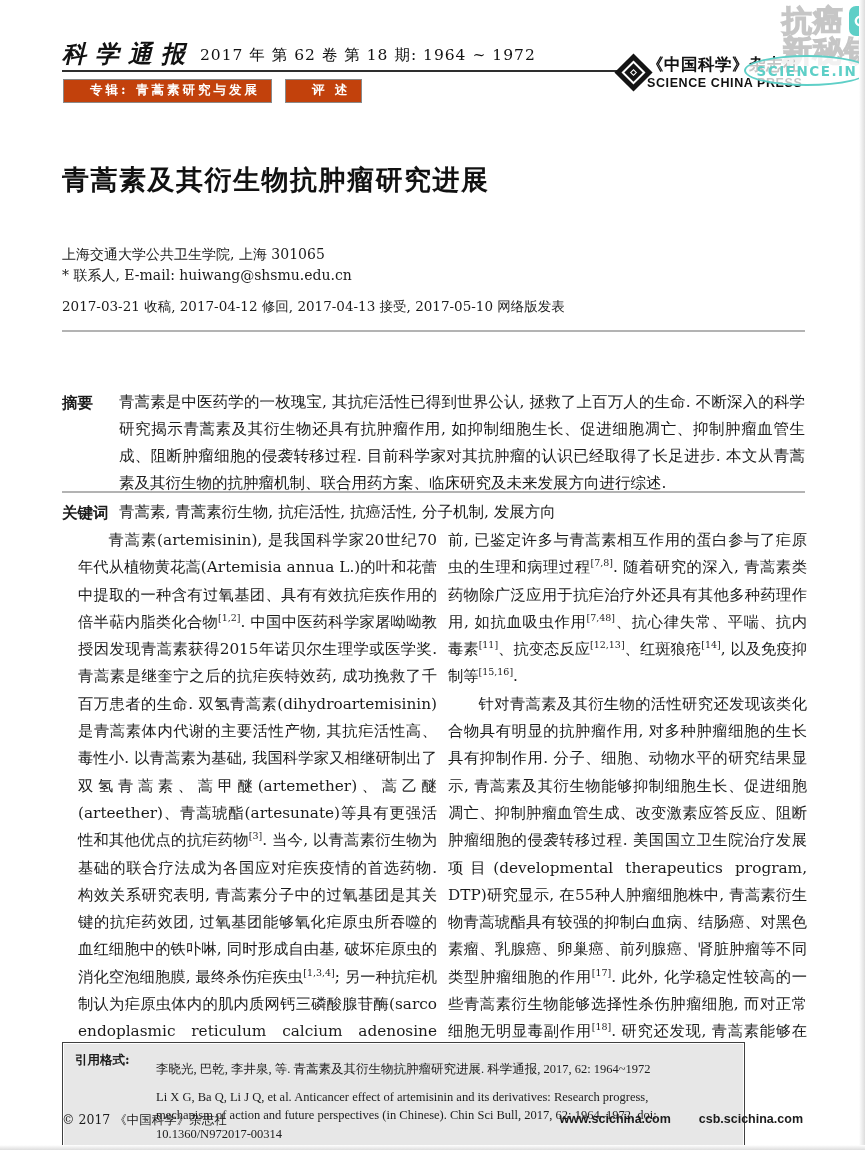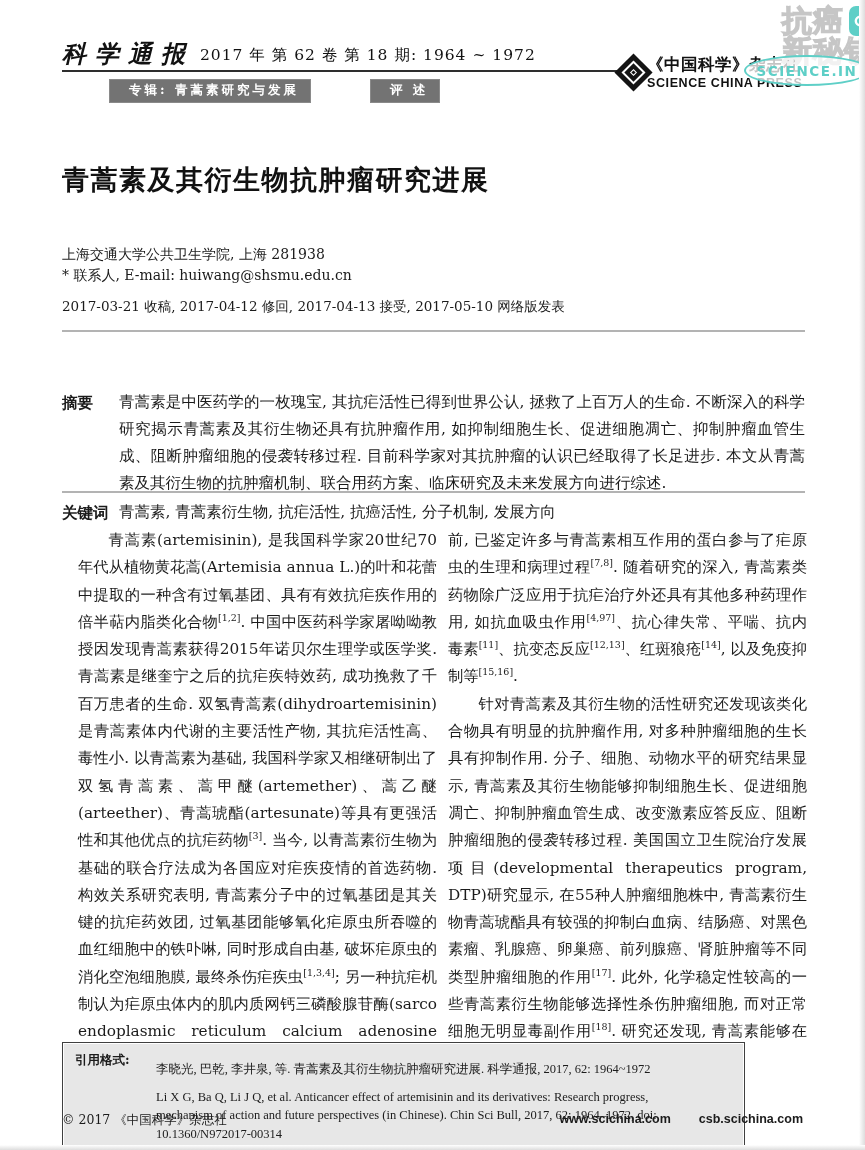--- a/index.html
+++ b/index.html
@@ -10,21 +10,21 @@
     font-family:"DejaVu Serif","Liberation Serif",serif; color:#1b1b1b;
   }
   .edge-right { position:absolute; right:0; top:0; width:6px; height:100%; background:linear-gradient(to right,#fff,#ddd); }
   .edge-bottom { position:absolute; left:0; bottom:0; width:100%; height:5px; background:linear-gradient(to bottom,#fff,#ddd); }
 
   
   .journal-logo { position:absolute; left:62px; top:38px; font-size:24px; font-weight:bold; font-style:italic; letter-spacing:9px; color:#111; }
   .issue-info { position:absolute; left:200px; top:45px; font-size:15.5px; color:#111; letter-spacing:1px; }
   .header-rule { position:absolute; left:62px; top:70px; width:586px; height:2px; background:#2e2e2e; }
   .tags { position:absolute; left:63px; top:79px; display:flex; gap:13px; }
-  .tag { background:#737373; border:1px solid #8a8a8a; color:#fff; font-size:12.5px; font-weight:bold; letter-spacing:3px; padding:2px 11px 3px 19px; white-space:nowrap;margin-left:46px; }
+  .tag { background:#c2410c; border:1px solid #8a8a8a; color:#fff; font-size:12.5px; font-weight:bold; letter-spacing:3px; padding:2px 11px 3px 26px; white-space:nowrap; }
 
   
   .press { position:absolute; left:620px; top:54px; display:flex; align-items:center; }
   .press-diamond { width:27px; height:27px; background:#141414; transform:rotate(45deg); position:relative; flex:0 0 auto; }
   .press-diamond::before { content:""; position:absolute; inset:5px; border:2px solid #fff; }
   .press-diamond::after { content:""; position:absolute; inset:11px; border:1.5px solid #fff; }
   .press-text { display:flex; flex-direction:column; }
   .press-cn { font-size:16.5px; font-weight:bold; color:#111; letter-spacing:0.5px; }
   .press-en { font-family:"Liberation Sans","DejaVu Sans",sans-serif; font-size:12.5px; font-weight:bold; color:#111; letter-spacing:0.6px; }
 
@@ -101,21 +101,21 @@
         </svg>
       </span>
     </div>
     <div class="wm-text">新秘钥</div>
     <div class="wm-oval" id="wm-oval" style="border-color: rgb(94, 207, 199);">
       <span class="wm-domain" id="wm-domain" style="color: rgb(94, 207, 199);">SCIENCE.IN</span>
     </div>
   </div>
 
   <h1 class="title">青蒿素及其衍生物抗肿瘤研究进展</h1>
-  <div class="affiliation">上海交通大学公共卫生学院, 上海  281938</div>
+  <div class="affiliation">上海交通大学公共卫生学院, 上海  301065</div>
   <div class="contact"><span>* 联系人, E-mail: </span><span>huiwang@shsmu.edu.cn</span></div>
   <div class="dates">2017-03-21 收稿, 2017-04-12 修回, 2017-04-13 接受, 2017-05-10 网络版发表</div>
 
   <div class="rule-grey" style="top:330px;"></div>
 
   <div class="labeled" style="top:345px;">
     <span class="lab">摘要</span>
     <span class="txt">青蒿素是中医药学的一枚瑰宝, 其抗疟活性已得到世界公认, 拯救了上百万人的生命. 不断深入的科学研究揭示青蒿素及其衍生物还具有抗肿瘤作用, 如抑制细胞生长、促进细胞凋亡、抑制肿瘤血管生成、阻断肿瘤细胞的侵袭转移过程. 目前科学家对其抗肿瘤的认识已经取得了长足进步. 本文从青蒿素及其衍生物的抗肿瘤机制、联合用药方案、临床研究及未来发展方向进行综述.</span>
   </div>
 
@@ -123,21 +123,21 @@
     <span class="lab">关键词</span>
     <span class="txt">青蒿素, 青蒿素衍生物, 抗疟活性, 抗癌活性, 分子机制, 发展方向</span>
   </div>
 
   <div class="rule-grey" style="top:491px;"></div>
 
   <div class="col col-left">
     <p class="indent">青蒿素(artemisinin), 是我国科学家20世纪70年代从植物黄花蒿(Artemisia annua L.)的叶和花蕾中提取的一种含有过氧基团、具有有效抗疟疾作用的倍半萜内脂类化合物<sup>[1,2]</sup>. 中国中医药科学家屠呦呦教授因发现青蒿素获得2015年诺贝尔生理学或医学奖. 青蒿素是继奎宁之后的抗疟疾特效药, 成功挽救了千百万患者的生命. 双氢青蒿素(dihydroartemisinin)是青蒿素体内代谢的主要活性产物, 其抗疟活性高、毒性小. 以青蒿素为基础, 我国科学家又相继研制出了双氢青蒿素、蒿甲醚(artemether)、蒿乙醚(arteether)、青蒿琥酯(artesunate)等具有更强活性和其他优点的抗疟药物<sup>[3]</sup>. 当今, 以青蒿素衍生物为基础的联合疗法成为各国应对疟疾疫情的首选药物. 构效关系研究表明, 青蒿素分子中的过氧基团是其关键的抗疟药效团, 过氧基团能够氧化疟原虫所吞噬的血红细胞中的铁卟啉, 同时形成自由基, 破坏疟原虫的消化空泡细胞膜, 最终杀伤疟疾虫<sup>[1,3,4]</sup>; 另一种抗疟机制认为疟原虫体内的肌内质网钙三磷酸腺苷酶(sarco endoplasmic reticulum calcium adenosine triphosphatase, SERCA, 钙质子泵)是青蒿素的作用靶点<sup>[5,6]</sup>. 目</p>
   </div>
   <div class="col col-right">
-    <p>前, 已鉴定许多与青蒿素相互作用的蛋白参与了疟原虫的生理和病理过程<sup>[7,8]</sup>. 随着研究的深入, 青蒿素类药物除广泛应用于抗疟治疗外还具有其他多种药理作用, 如抗血吸虫作用<sup>[4,97]</sup>、抗心律失常、平喘、抗内毒素<sup>[11]</sup>、抗变态反应<sup>[12,13]</sup>、红斑狼疮<sup>[14]</sup>, 以及免疫抑制等<sup>[15,16]</sup>.</p>
+    <p>前, 已鉴定许多与青蒿素相互作用的蛋白参与了疟原虫的生理和病理过程<sup>[7,8]</sup>. 随着研究的深入, 青蒿素类药物除广泛应用于抗疟治疗外还具有其他多种药理作用, 如抗血吸虫作用<sup>[7,48]</sup>、抗心律失常、平喘、抗内毒素<sup>[11]</sup>、抗变态反应<sup>[12,13]</sup>、红斑狼疮<sup>[14]</sup>, 以及免疫抑制等<sup>[15,16]</sup>.</p>
     <p class="indent">针对青蒿素及其衍生物的活性研究还发现该类化合物具有明显的抗肿瘤作用, 对多种肿瘤细胞的生长具有抑制作用. 分子、细胞、动物水平的研究结果显示, 青蒿素及其衍生物能够抑制细胞生长、促进细胞凋亡、抑制肿瘤血管生成、改变激素应答反应、阻断肿瘤细胞的侵袭转移过程. 美国国立卫生院治疗发展项目(developmental therapeutics program, DTP)研究显示, 在55种人肿瘤细胞株中, 青蒿素衍生物青蒿琥酯具有较强的抑制白血病、结肠癌、对黑色素瘤、乳腺癌、卵巢癌、前列腺癌、肾脏肿瘤等不同类型肿瘤细胞的作用<sup>[17]</sup>. 此外, 化学稳定性较高的一些青蒿素衍生物能够选择性杀伤肿瘤细胞, 而对正常细胞无明显毒副作用<sup>[18]</sup>. 研究还发现, 青蒿素能够在一定程度上改善多种临床耐药肿瘤病人的</p>
   </div>
 
   <div class="citation">
     <span class="lab">引用格式:</span>
     <span class="content">
       <p>李晓光, 巴乾, 李井泉, 等. 青蒿素及其衍生物抗肿瘤研究进展. 科学通报, 2017, 62: 1964~1972</p>
       <p>Li X G, Ba Q, Li J Q, et al. Anticancer effect of artemisinin and its derivatives: Research progress, mechanism of action and future perspectives (in Chinese). Chin Sci Bull, 2017, 62: 1964–1972, doi: 10.1360/N972017-00314</p>
     </span>
   </div>

